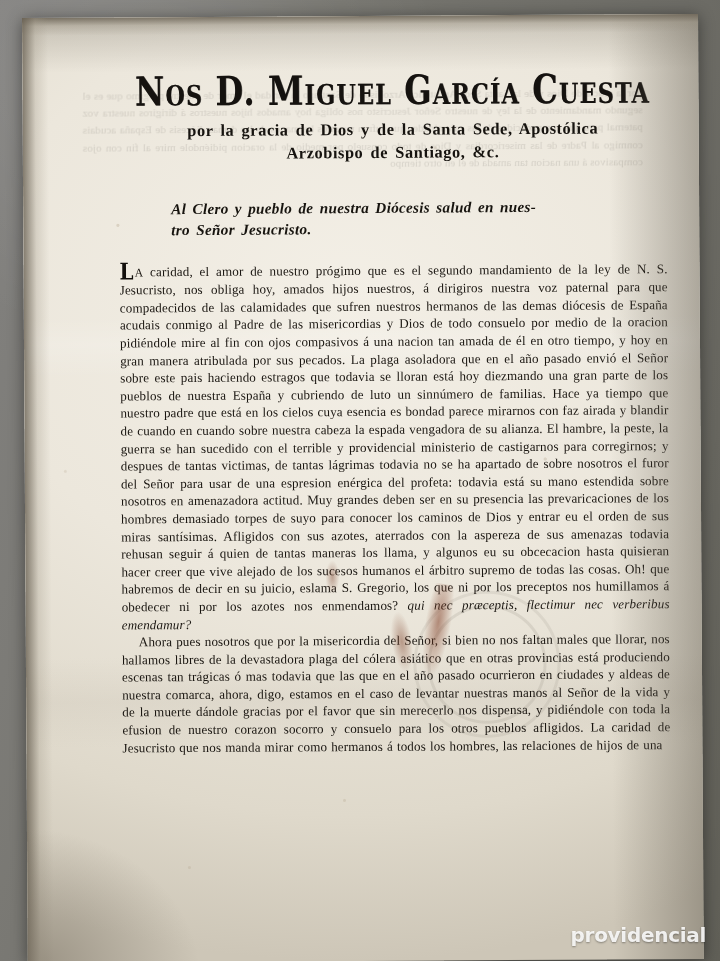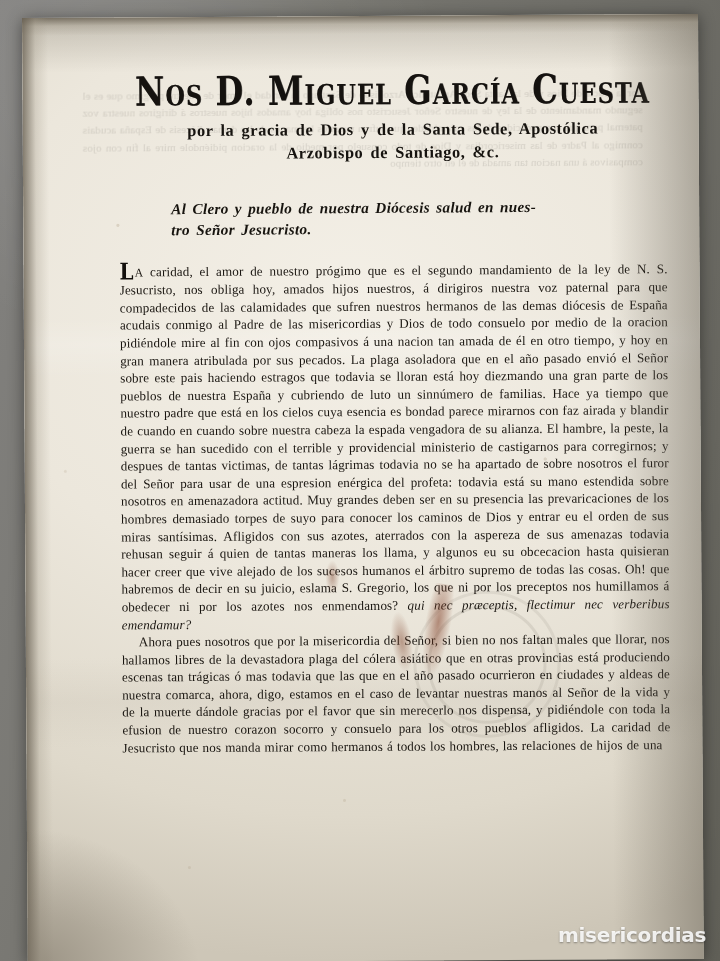--- a/index.html
+++ b/index.html
@@ -302,14 +302,14 @@
     <div class="smudge-b"></div>
     <div class="smudge-c"></div>
 
     <div class="shade-top-strip"></div>
     <div class="shade-right"></div>
     <div class="deckle-top"></div>
     <div class="deckle-left"></div>
     <div class="curl-bottom-left"></div>
   </div>
 
-  <div class="watermark">misericordias</div>
+  <div class="watermark">providencial</div>
 </div>
 
 </body></html>

